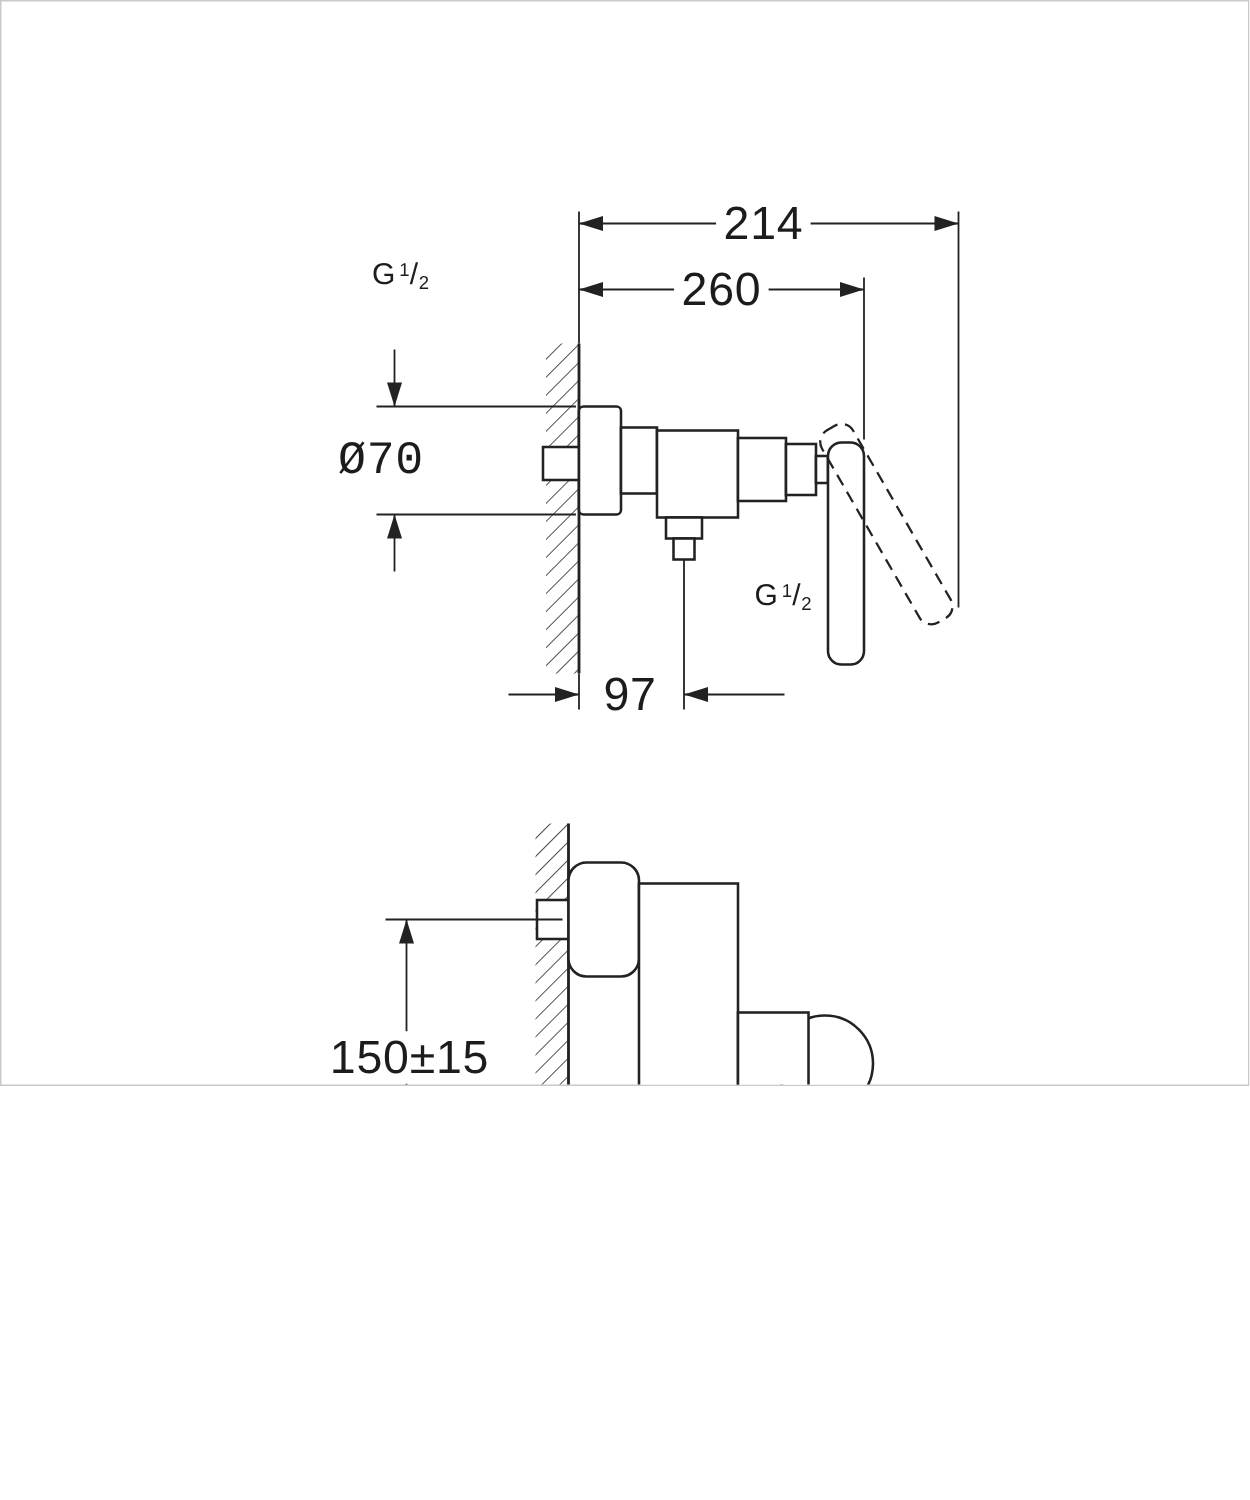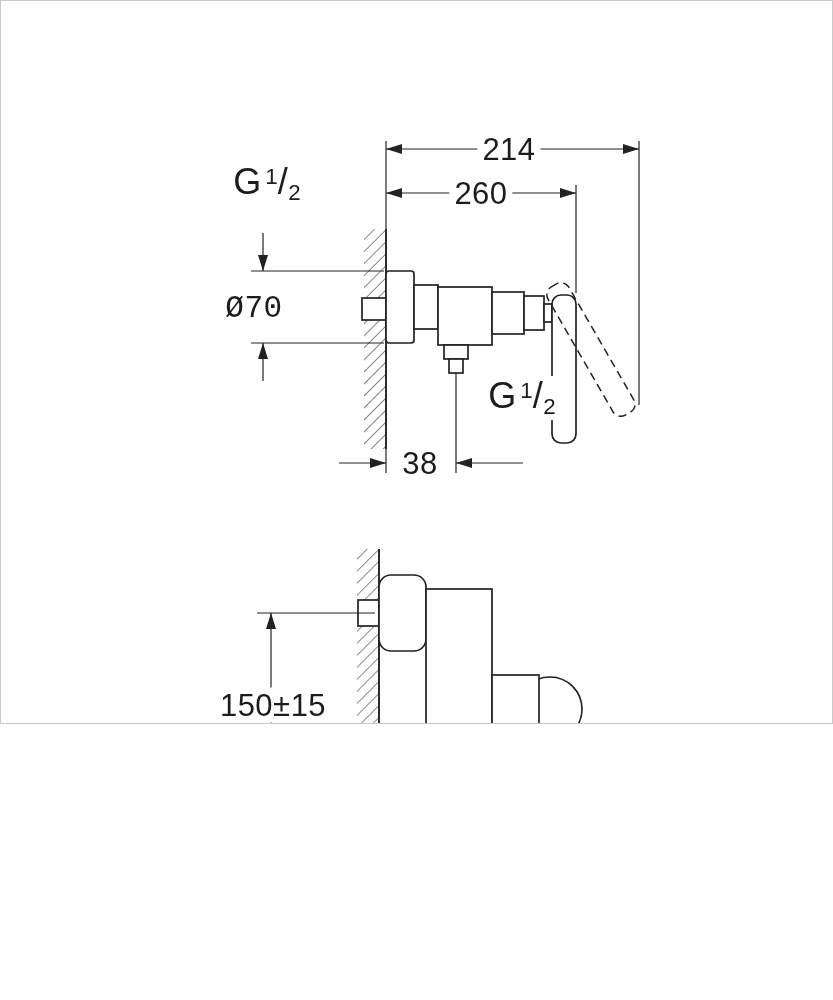--- a/index.html
+++ b/index.html
@@ -32,21 +32,21 @@
     position: absolute;
     transform: translate(-50%, -50%);
     background: #ffffff;
     color: #1c1c1c;
     font-size: 31px;
     line-height: 1;
     padding: 2px 5px;
     white-space: nowrap;
     letter-spacing: 0.5px;
   }
-  .thread-label { font-size: 36px; }
+  .thread-label { font-size: 20px; }
   .thread-label sup {
     font-size: 0.62em;
     vertical-align: 0.45em;
     letter-spacing: 0;
   }
   .thread-label sub {
     font-size: 0.62em;
     vertical-align: -0.25em;
     letter-spacing: 0;
   }
@@ -158,17 +158,17 @@
   <div class="dim-label thread-label" style="left:266px; top:183px;">
     <span>G</span> <sup>1</sup><span>/</span><sub>2</sub>
   </div>
 
   <div class="dim-label" style="left:253px; top:307px;font-family:Liberation Mono, monospace;">Ø70</div>
 
   <div class="dim-label thread-label" style="left:521px; top:397px;">
     <span>G</span> <sup>1</sup><span>/</span><sub>2</sub>
   </div>
 
-  <div class="dim-label" style="left:419px; top:462px;">38</div>
+  <div class="dim-label" style="left:419px; top:462px;">97</div>
 
   <div class="dim-label" style="left:272px; top:704px;">150±15</div>
 
 </div>
 
 </body></html>

